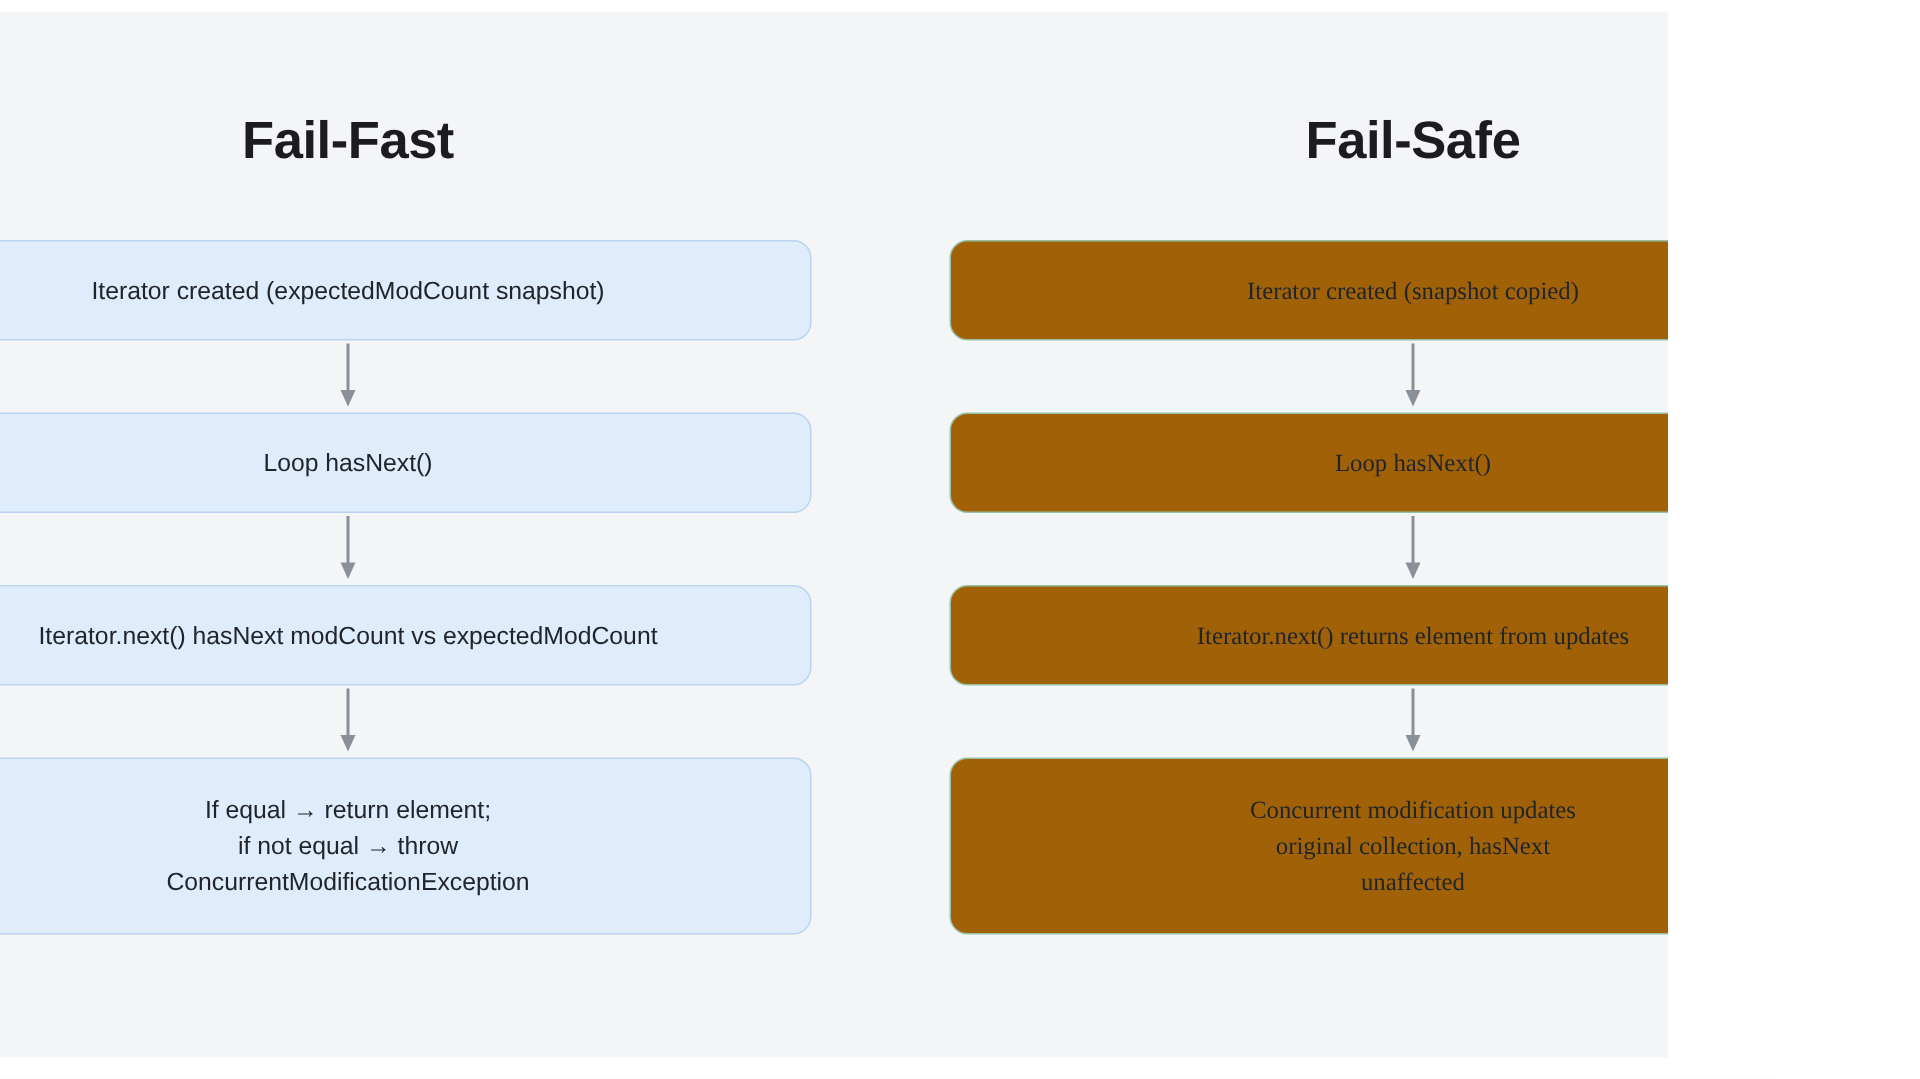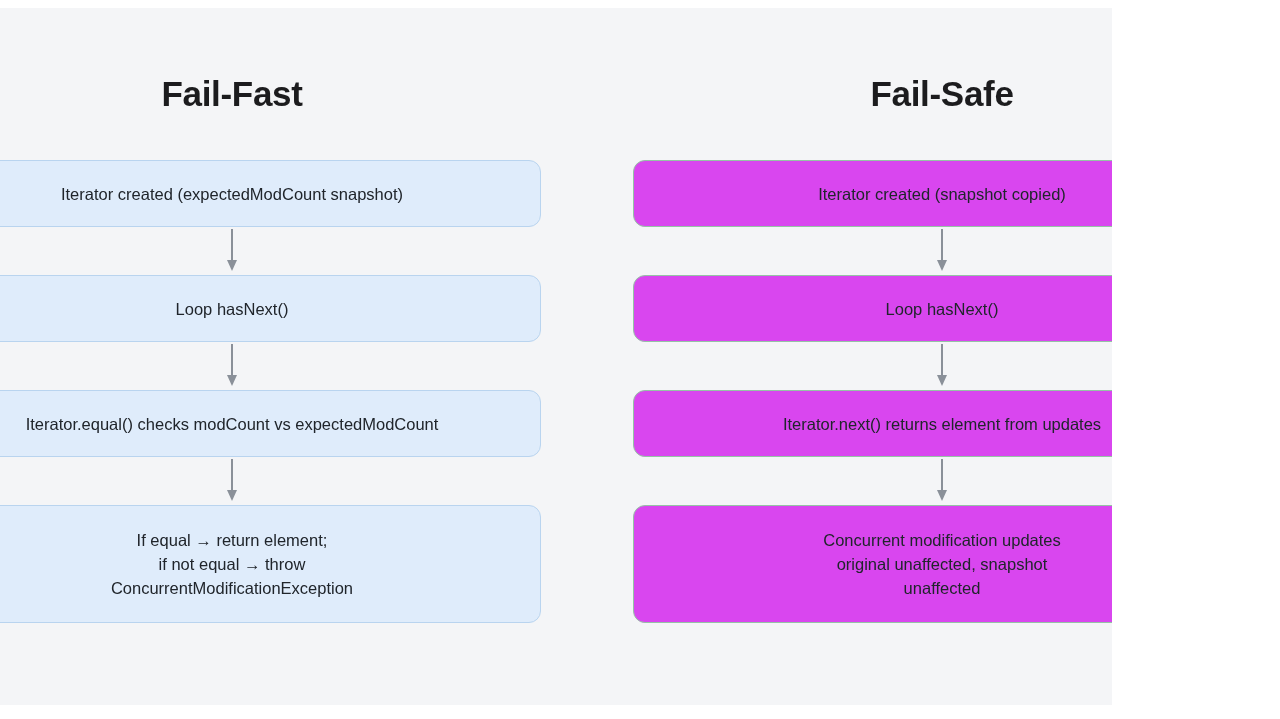--- a/index.html
+++ b/index.html
@@ -80,22 +80,23 @@
     padding: 6px 14px;
   }
 
   
   #column-fail-fast .node {
     background: #dfecfb;
     border: 1.6px solid #b9d4ef;
   }
   
   #column-fail-safe .node {
-    background: #d946ef;
+    background: #a16207;
     border: 1.6px solid #95c2a6;
+    font-family: Liberation Serif, serif;
   }
 
   .node-1 { top: 152px; height: 67px; }
   .node-2 { top: 267px; height: 67px; }
   .node-3 { top: 382px; height: 67px; }
   .node-4 { top: 497px; height: 118px; }
 
   
   .arrow {
     position: absolute;
@@ -151,21 +152,21 @@
       <div class="node node-2">
         <span class="node-text">Loop hasNext()</span>
       </div>
 
       <div class="arrow arrow-2">
         <span class="shaft"></span>
         <span class="head"></span>
       </div>
 
       <div class="node node-3">
-        <span class="node-text">Iterator.equal() checks modCount vs expectedModCount</span>
+        <span class="node-text">Iterator.next() hasNext modCount vs expectedModCount</span>
       </div>
 
       <div class="arrow arrow-3">
         <span class="shaft"></span>
         <span class="head"></span>
       </div>
 
       <div class="node node-4">
         <span class="node-text">If equal → return element;
 if not equal → throw
@@ -198,19 +199,19 @@
         <span class="node-text">Iterator.next() returns element from updates</span>
       </div>
 
       <div class="arrow arrow-3">
         <span class="shaft"></span>
         <span class="head"></span>
       </div>
 
       <div class="node node-4">
         <span class="node-text">Concurrent modification updates
-original unaffected, snapshot
+original collection, hasNext
 unaffected</span>
       </div>
     </div>
 
   </div>
 </div>
 
 </body></html>

